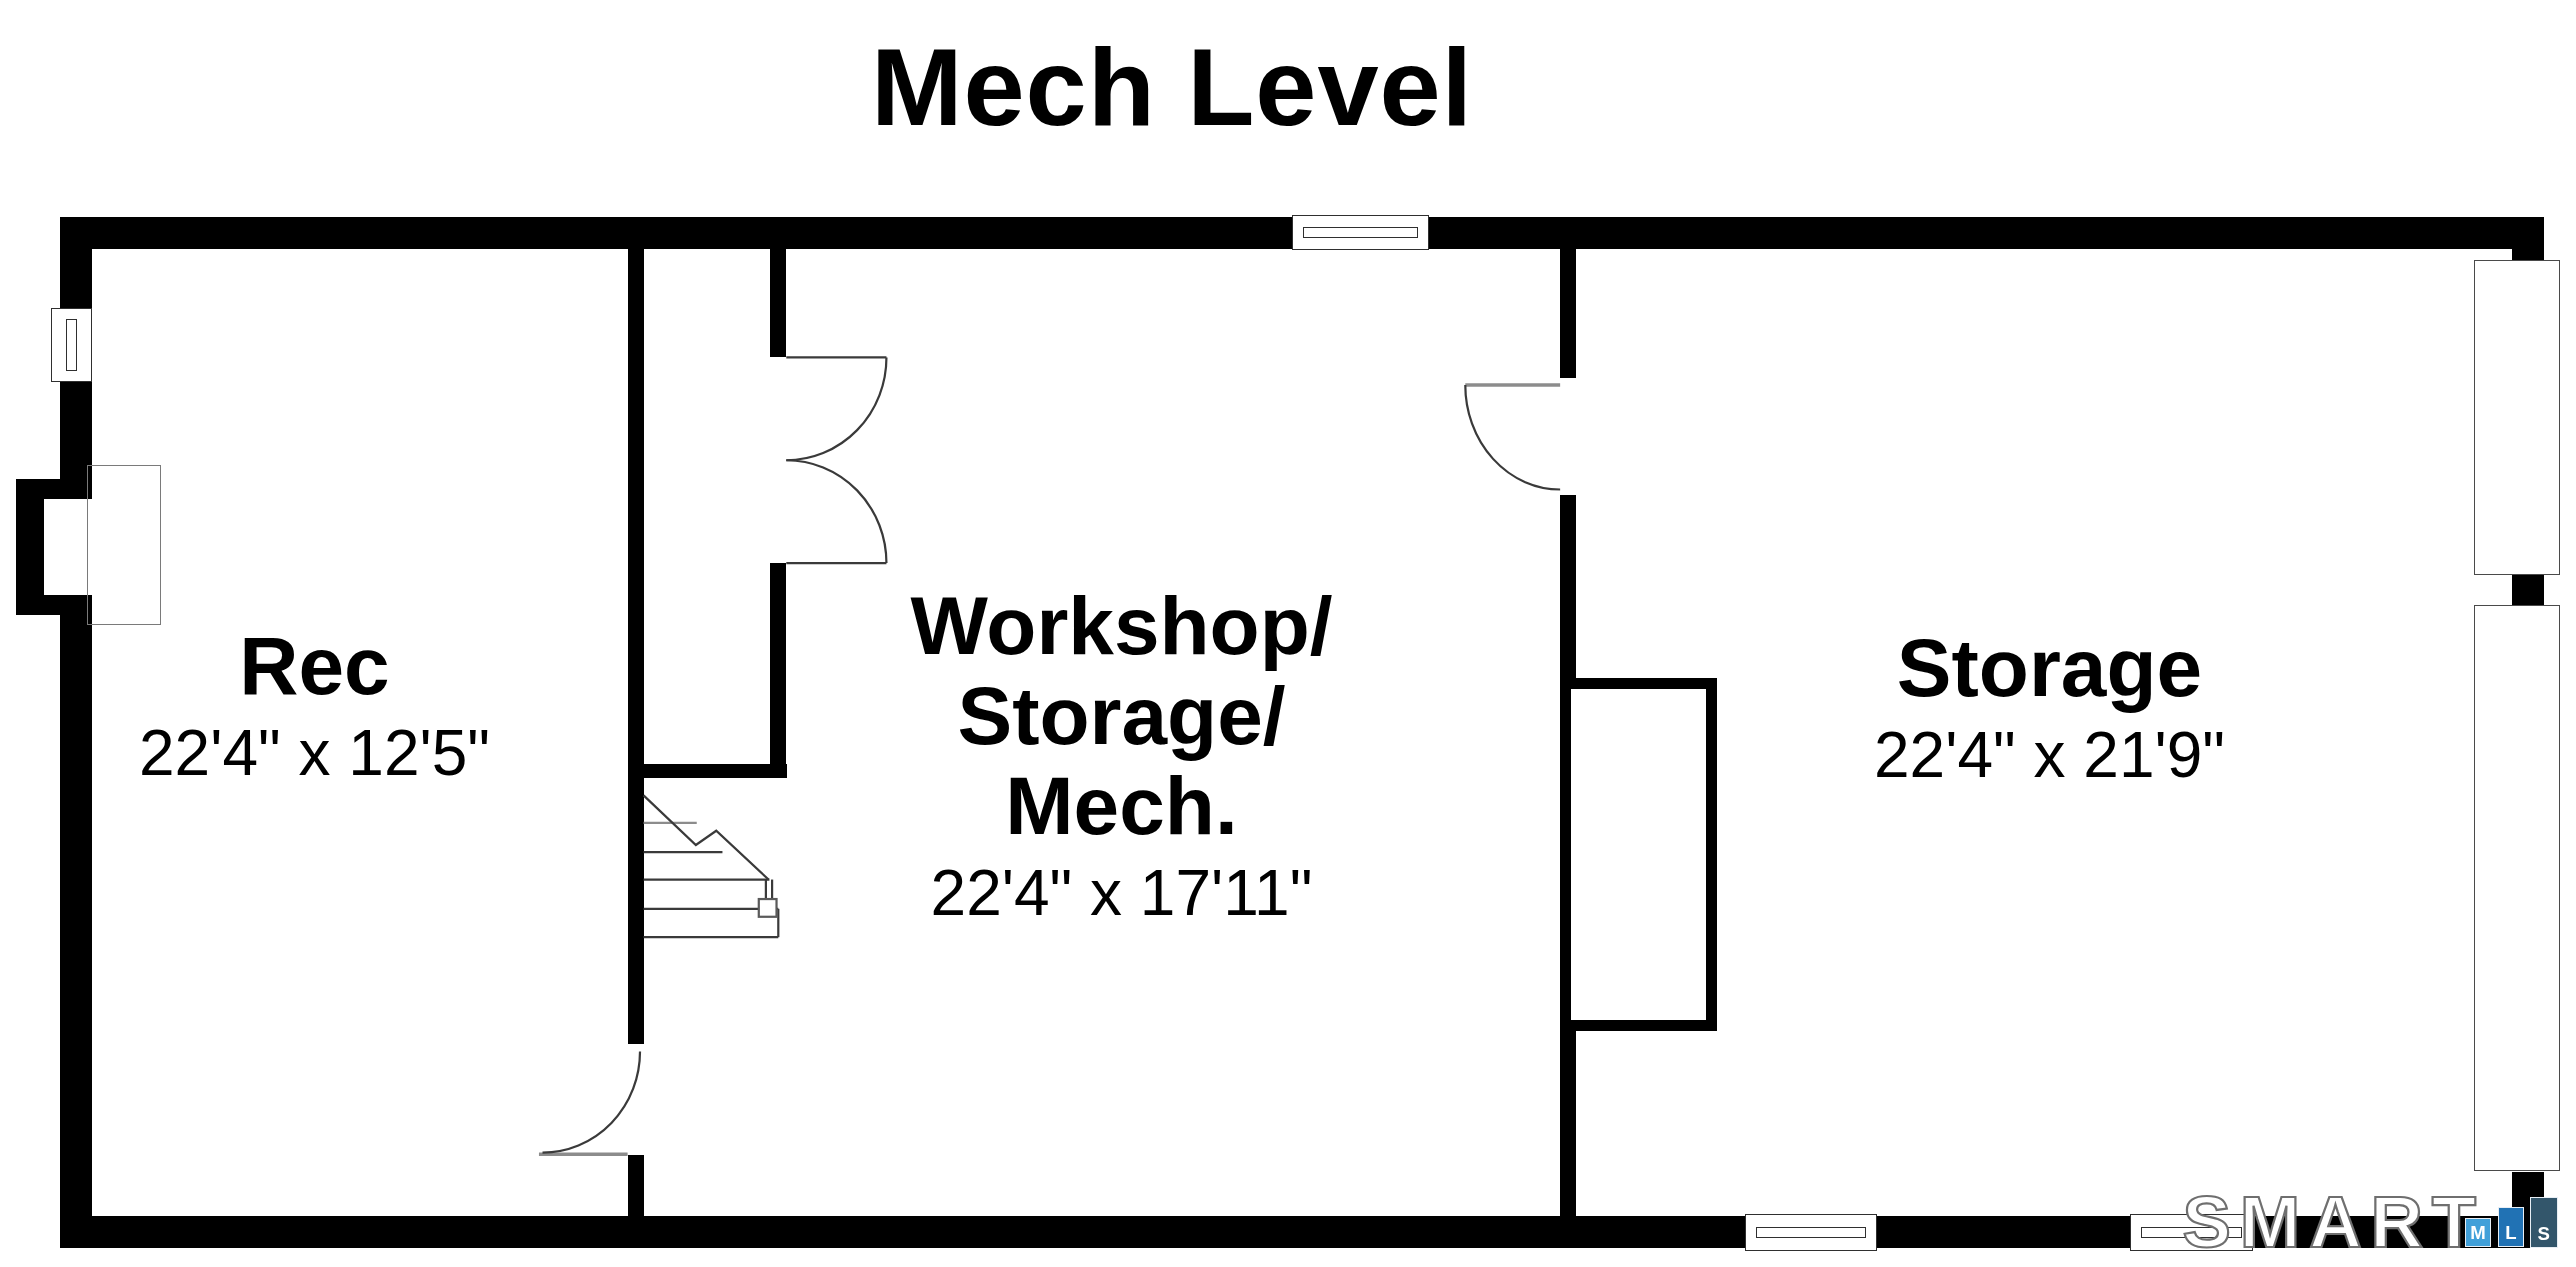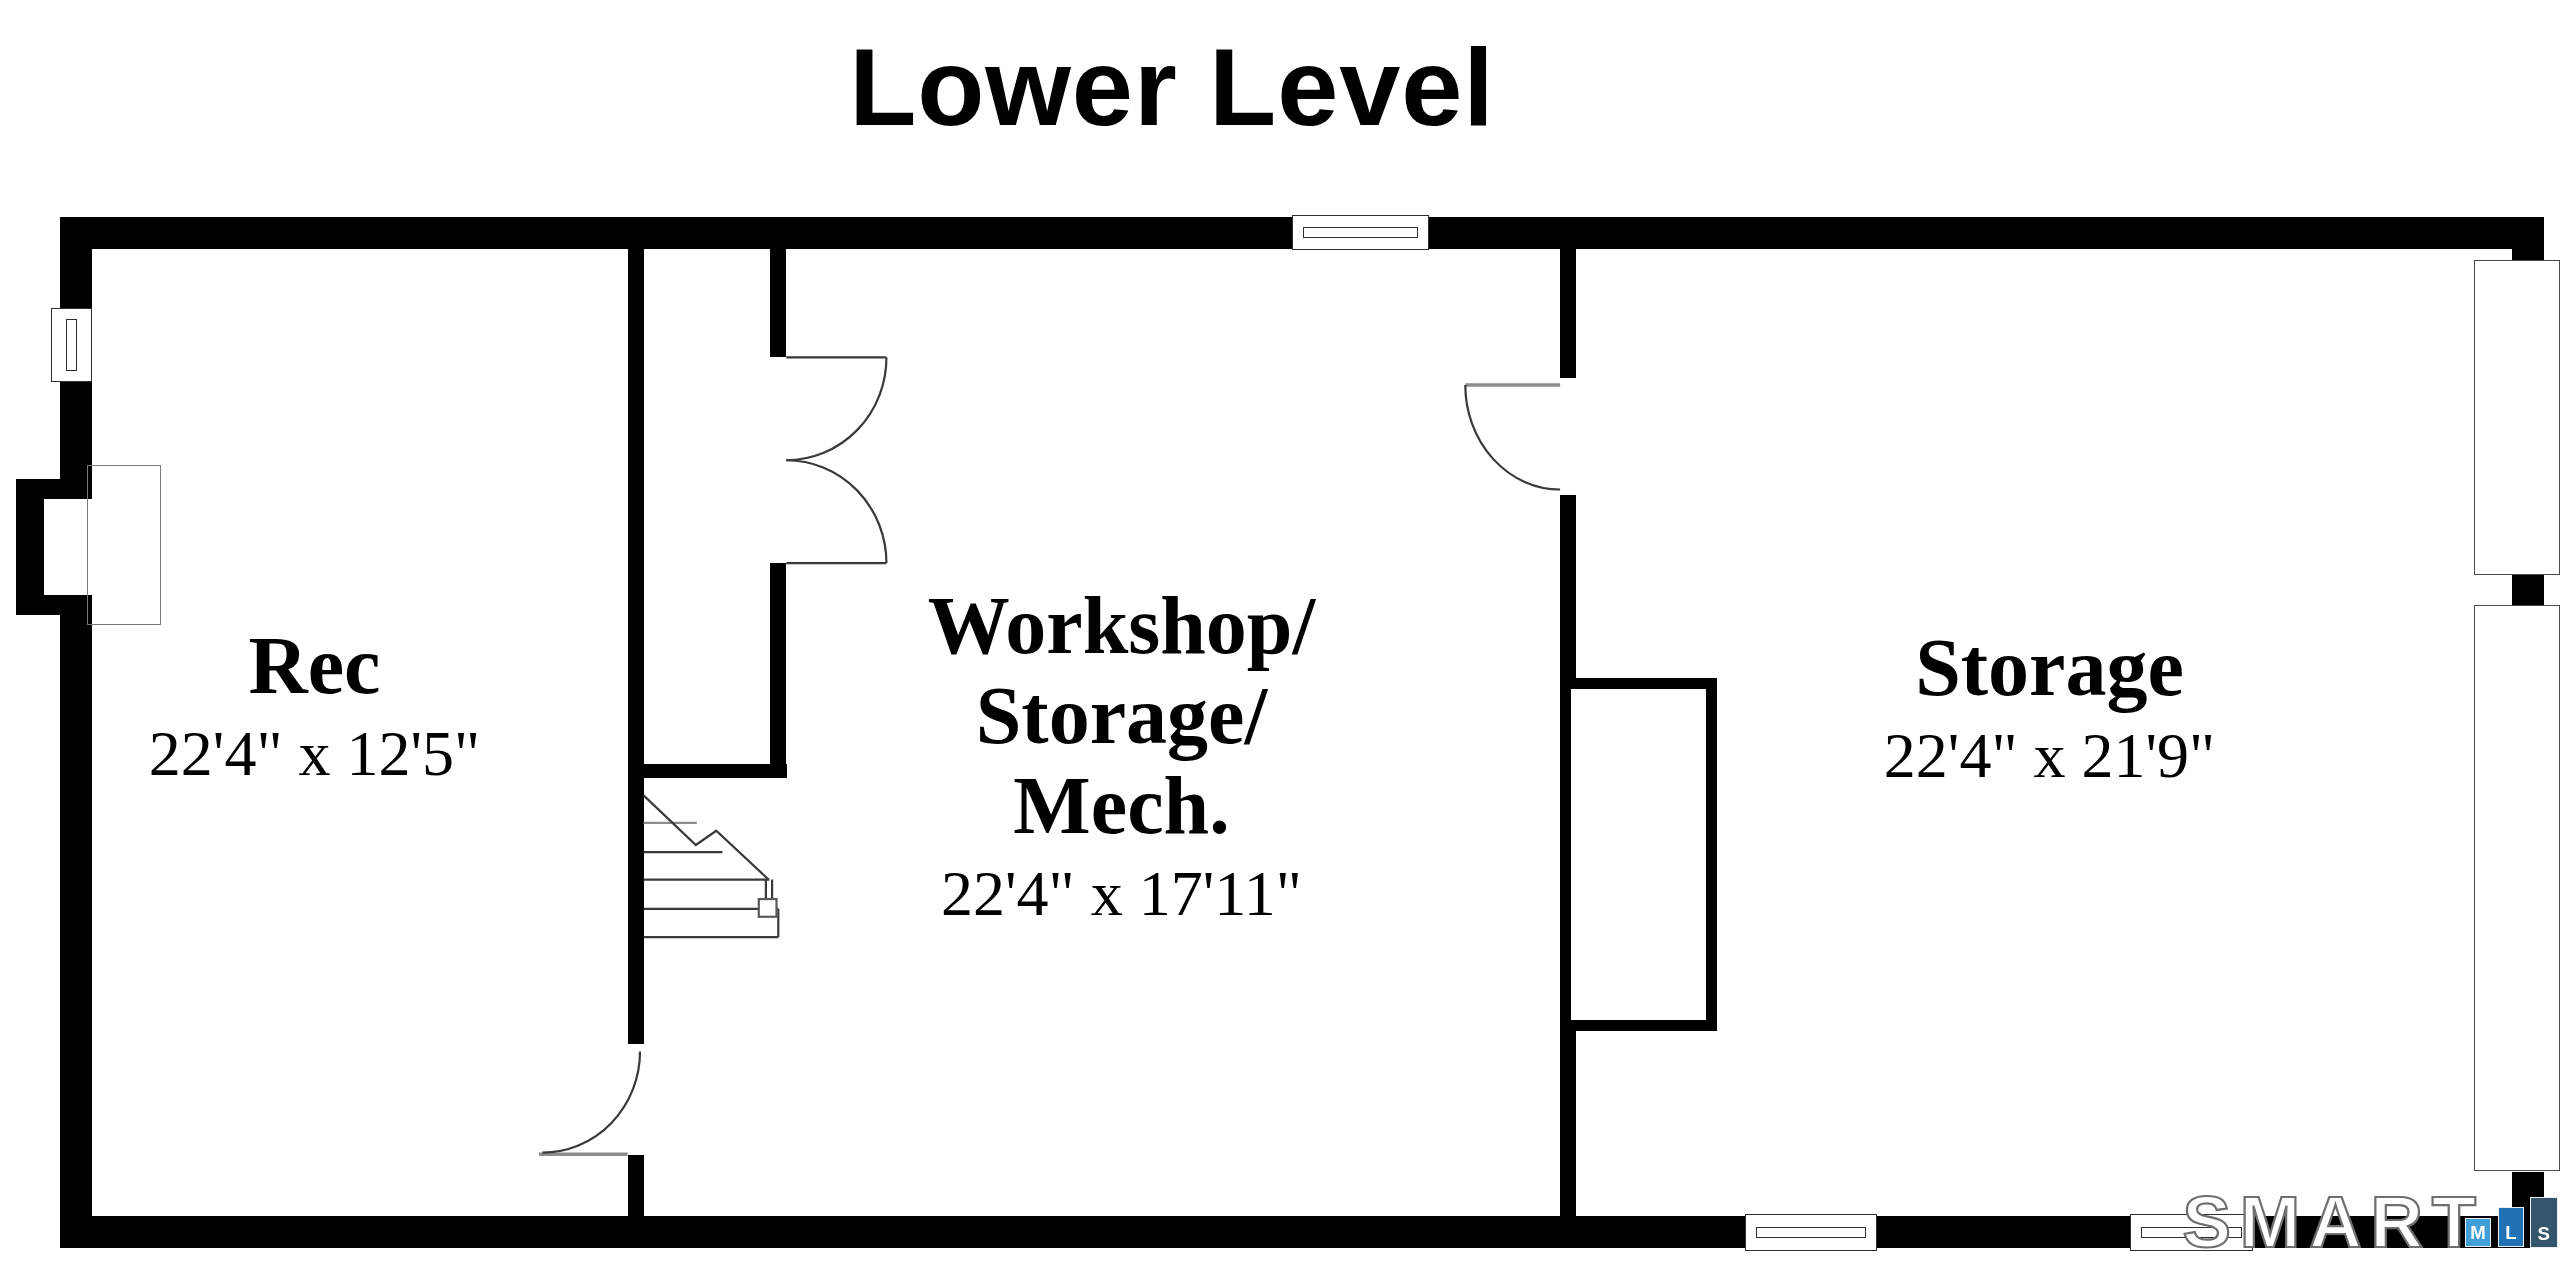--- a/index.html
+++ b/index.html
@@ -11,42 +11,42 @@
   .window{position:absolute;background:#fff;border:1.8px solid #2f2f2f;box-sizing:border-box;}
   .band-h{position:absolute;left:9.8px;right:9.8px;top:50%;height:10.6px;margin-top:-5.3px;border:1.8px solid #2f2f2f;box-sizing:border-box;}
   .band-v{position:absolute;top:9.8px;bottom:9.8px;left:50%;width:10.6px;margin-left:-5.3px;border:1.8px solid #2f2f2f;box-sizing:border-box;}
   .opening{position:absolute;background:#fff;border:1.8px solid #4a4a4a;box-sizing:border-box;}
   .landing{position:absolute;background:#fff;border:11.5px solid #000;box-sizing:border-box;}
   .furniture{position:absolute;background:transparent;border:1.8px solid #7a7a7a;box-sizing:border-box;}
   .plan-title{
     position:absolute;left:729px;top:19.5px;width:886px;text-align:center;
     font-size:110px;line-height:133px;font-weight:bold;letter-spacing:0.9px;
   }
-  .room-label{position:absolute;text-align:center;font-family:Liberation Serif, serif;}
+  .room-label{position:absolute;text-align:center;}
   .room-name{font-size:82px;line-height:90px;font-weight:bold;}
   .room-dims{font-size:64px;line-height:85px;font-weight:normal;}
   #rec-label{left:93px;top:621px;width:443px;}
   #workshop-label{left:900px;top:581px;width:443px;}
   #garage-label{left:1828px;top:623px;width:443px;}
   #overlay{position:absolute;left:0;top:0;width:2576px;height:1268px;pointer-events:none;}
   .mls-box{
     position:absolute;display:flex;align-items:flex-end;justify-content:center;
     color:#fff;font-weight:bold;font-size:18.6px;line-height:18.6px;
     padding-bottom:3.5px;box-sizing:border-box;border:0.9px solid #e8eef4;
   }
   #mls-m{left:2465px;top:1218px;width:26px;height:29px;background:#41a0d9;}
   #mls-l{left:2498px;top:1207px;width:26px;height:40px;background:#2172b4;}
   #mls-s{left:2530px;top:1197px;width:27.5px;height:51px;background:#33566b;}
 </style>
 </head>
 <body>
 
 <div id="canvas">
 
-  <div class="plan-title">Lower Level</div>
+  <div class="plan-title">Mech Level</div>
 
   <div class="wall" style="left:60px;top:217px;width:2484px;height:32px;"></div>
   <div class="wall" style="left:60px;top:1216px;width:2484px;height:32px;"></div>
   <div class="wall" style="left:60px;top:217px;width:32px;height:262px;"></div>
   <div class="wall" style="left:60px;top:613px;width:32px;height:603px;"></div>
   <div class="wall" style="left:2512px;top:217px;width:32px;height:43px;"></div>
   <div class="wall" style="left:2512px;top:574px;width:32px;height:31px;"></div>
   <div class="wall" style="left:2512px;top:1172px;width:32px;height:44px;"></div>
 
   <div class="wall" style="left:16px;top:479px;width:76px;height:19.5px;"></div>

